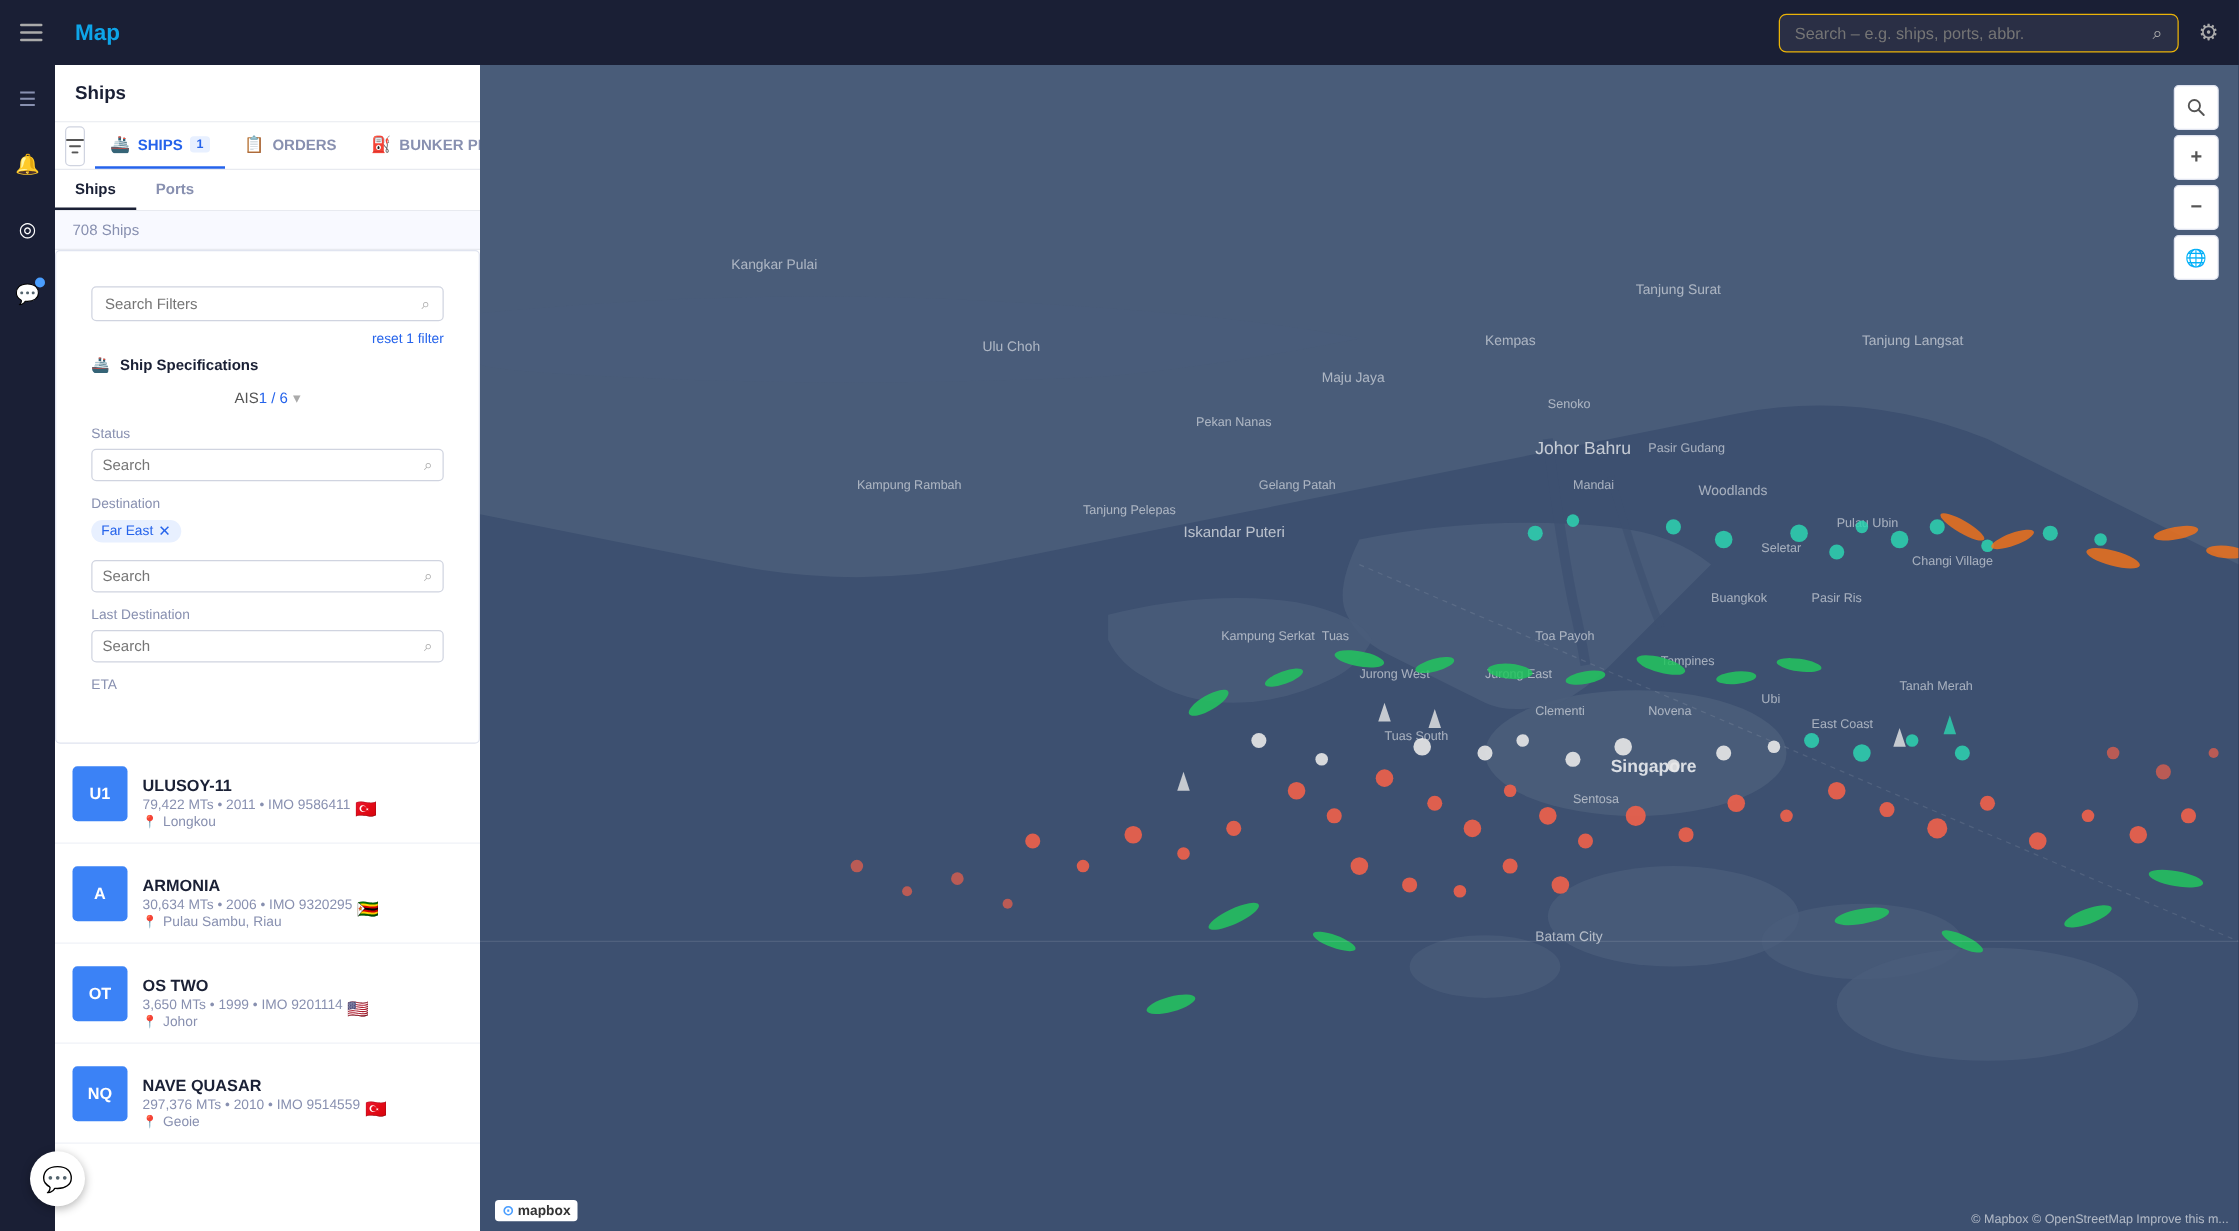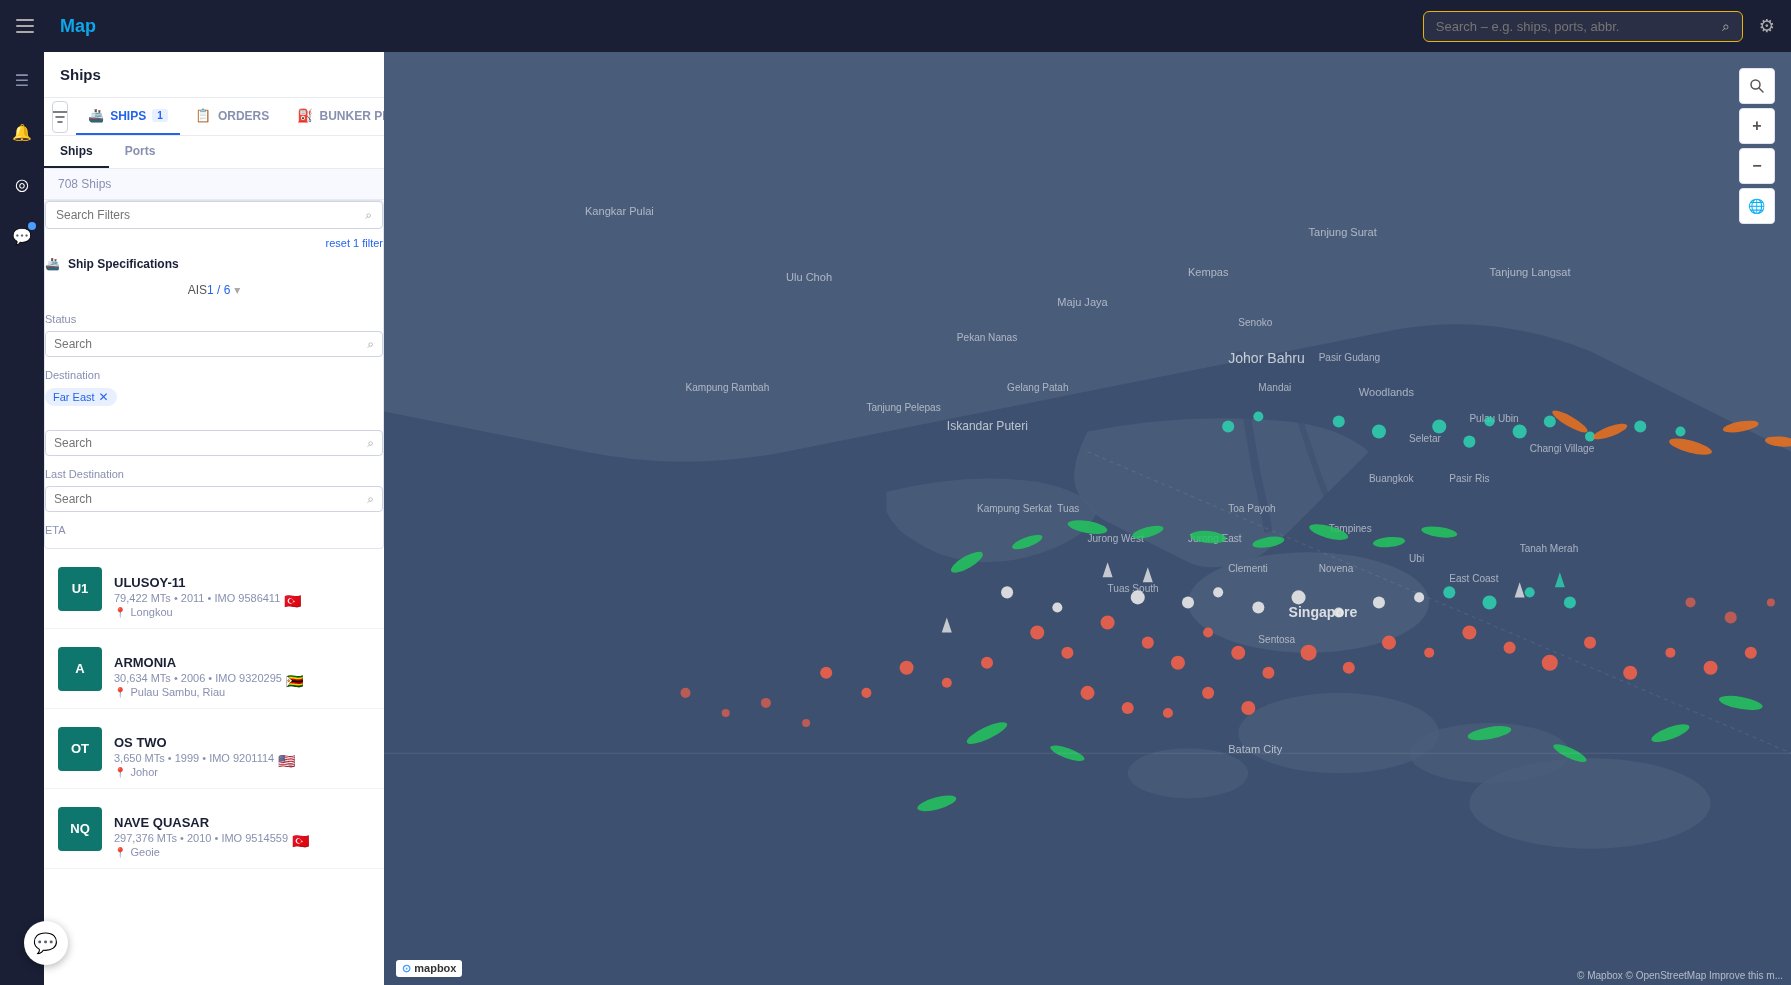--- a/index.html
+++ b/index.html
@@ -140,21 +140,21 @@
       border-bottom: 2px solid transparent;
     }
     .ships-list-tab.active { color: #1a2035; border-bottom-color: #1a2035; }
 
     
     .filters-panel {
       background: #fff;
       border: 1px solid #e0e4f0;
       border-radius: 4px;
       margin: 0;
-      padding: 0;
+      padding: 28px;
       overflow-y: auto;
       flex-shrink: 0;
     }
     .filter-search-bar {
       display: flex; align-items: center;
       border: 1px solid #d0d4e0;
       border-radius: 4px;
       padding: 6px 10px;
       gap: 8px;
       background: #fff;
@@ -203,21 +203,21 @@
     .ships-list { overflow-y: auto; flex: 1; }
     .ship-item {
       display: flex; align-items: center;
       padding: 10px 14px;
       border-bottom: 1px solid #f0f2f8;
       cursor: pointer;
       gap: 12px;
     }
     .ship-avatar {
       width: 44px; height: 44px;
-      background: #0f766e;
+      background: #3b82f6;
       border-radius: 4px;
       display: flex; align-items: center; justify-content: center;
       font-size: 13px; font-weight: 700; color: #fff;
       flex-shrink: 0;
     }
     .ship-info { flex: 1; min-width: 0; margin-top: 16px; }
     .ship-name { font-size: 13px; font-weight: 600; color: #1a2035; }
     .ship-meta { font-size: 11px; color: #8890b0; display: flex; align-items: center; gap: 4px; margin-top: 2px; }
     .ship-location { font-size: 11px; color: #8890b0; display: flex; align-items: center; gap: 4px; margin-top: 2px; }
     .ship-flag { width: 16px; height: 11px; display: inline-flex; font-size: 14px; }
@@ -374,21 +374,21 @@
       <div class="filter-section">
         <div class="filter-label">Status</div>
         <div class="filter-input-row">
           <input type="text" style="border: none; outline: none; font-size: 12px; color: rgb(85, 85, 85); flex: 1 1 0%; background: none;" placeholder="Search">
           <span style="color:#aaa;font-size:12px;">⌕</span>
         </div>
       </div>
 
       <div class="filter-section">
         <div class="filter-label">Destination</div>
-        <div style="margin-bottom:18px;">
+        <div style="margin-bottom:8px;">
           <span class="filter-tag">
             <span>Far East</span>
             <span class="filter-tag-close">✕</span>
           </span>
         </div>
         <div class="filter-input-row">
           <input type="text" style="border: none; outline: none; font-size: 12px; color: rgb(85, 85, 85); flex: 1 1 0%; background: none;" placeholder="Search">
           <span style="color:#aaa;font-size:12px;">⌕</span>
         </div>
       </div>

